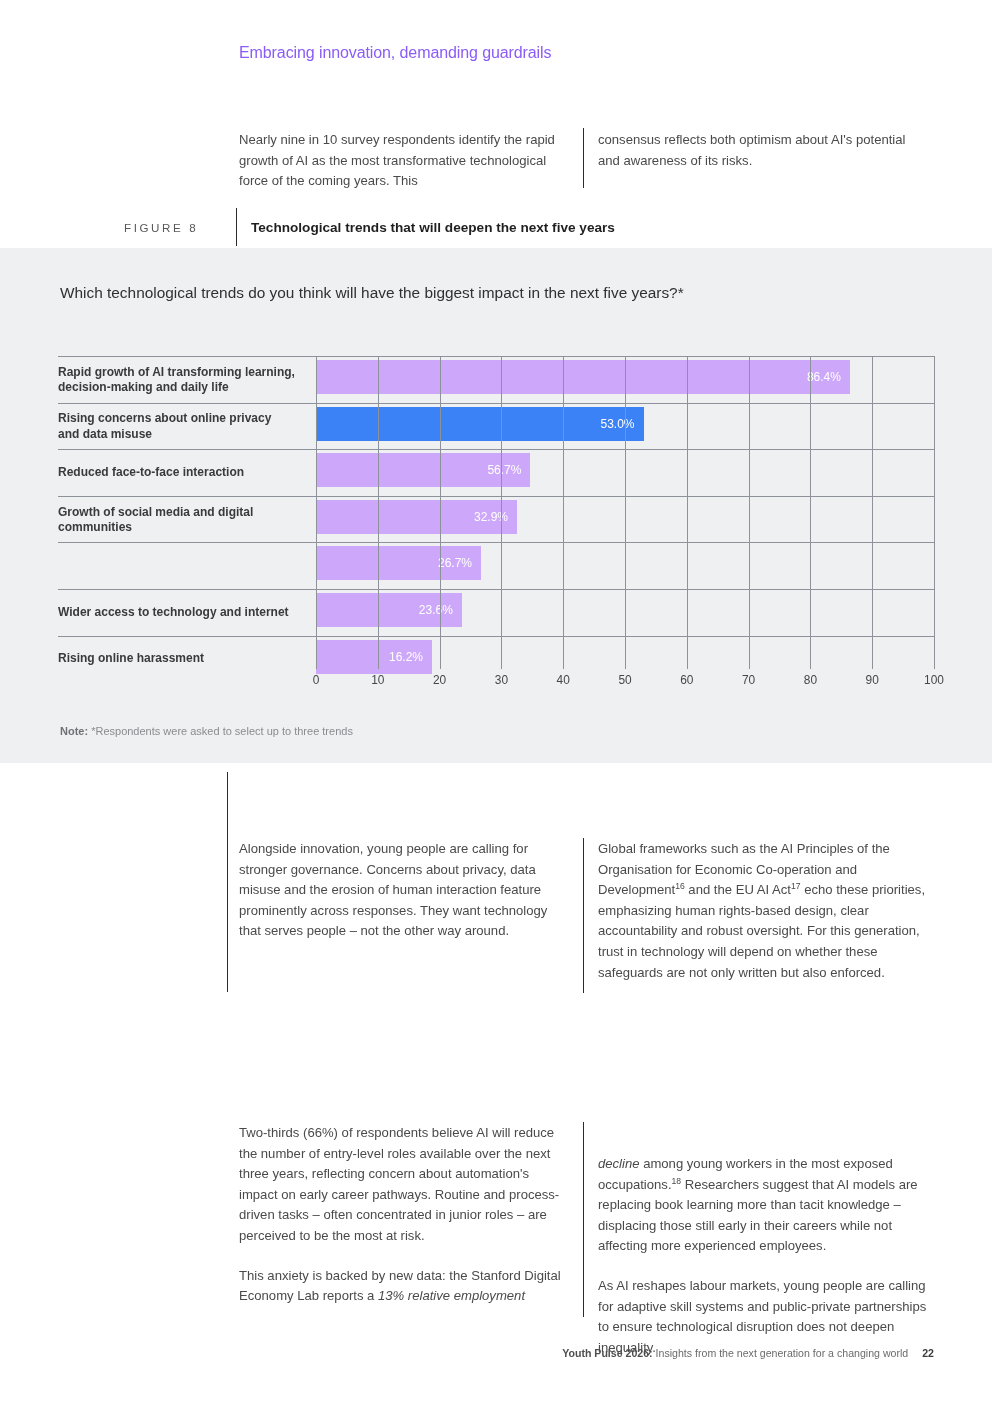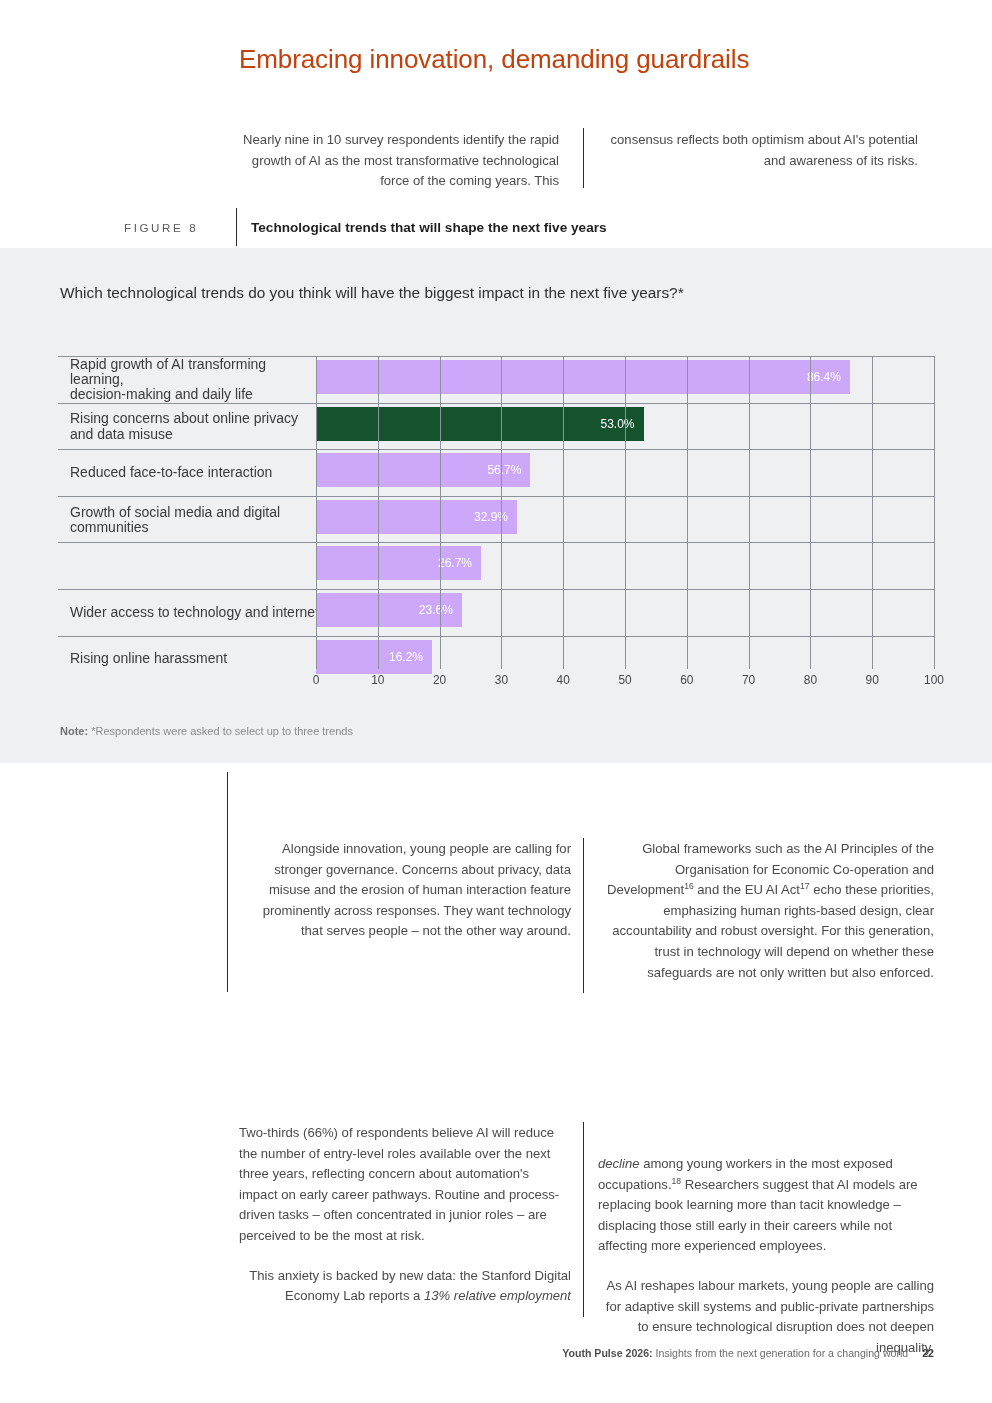--- a/index.html
+++ b/index.html
@@ -15,35 +15,35 @@
     color: #3c3c3c;
     overflow: hidden;
   }
 
   
   .page { position: relative; width: 992px; height: 1403px; }
 
   .section-heading {
     position: absolute;
     left: 239px;
-    font-size: 26px;
+    font-size: 16px;
     font-weight: 400;
-    color: #c2410c;
+    color: #8b5cf6;
     letter-spacing: -0.1px;
     white-space: nowrap;
   }
 
   .body-col {
     position: absolute;
     font-size: 13.1px;
     line-height: 20.6px;
     color: #4a4a4a;
   }
   .body-col p { margin: 0 0 19px 0; }
-  .body-col p:last-child { margin-bottom: 0; text-align: right; }
+  .body-col p:last-child { margin-bottom: 0; }
 
   .vrule {
     position: absolute;
     width: 1px;
     background: #2b2b2b;
   }
 
   sup { font-size: 8.6px; vertical-align: super; line-height: 0; }
   .ital { font-style: italic; }
 
@@ -105,27 +105,28 @@
   
   .rows { position: absolute; left: 0; top: 0; width: 876px; }
 
   .row {
     position: relative;
     height: 45.6px;
     border-top: 1px solid #8d9199;
   }
   .row .rowlabel {
     position: absolute;
-    left: 12px;
+    left: 0;
     top: 50%;
     transform: translateY(-50%);
     width: 250px;
-    font-size: 14px;
+    font-size: 12px;
     line-height: 15.2px;
     color: #3a3a3a;
+    font-weight: bold;
   }
   .row .barwrap {
     position: absolute;
     left: 258px;
     top: 0;
     right: 0;
     height: 45.6px;
   }
   .bar {
     position: absolute;
@@ -219,41 +220,41 @@
     <p>Nearly nine in 10 survey respondents identify the rapid growth of AI as the most transformative technological force of the coming years. This</p>
   </div>
 
   <div class="body-col" style="left:598px; top:130px; width:320px;">
     <p>consensus reflects both optimism about AI's potential and awareness of its risks.</p>
   </div>
 
   <div class="figure-row">
     <span class="figure-tag">FIGURE 8</span>
     <span class="figure-div"></span>
-    <span class="figure-title">Technological trends that will shape the next five years</span>
+    <span class="figure-title">Technological trends that will deepen the next five years</span>
   </div>
 
   <div class="chart-panel">
 
     <div class="chart-question">Which technological trends do you think will have the biggest impact in the next five years?*</div>
 
     <div class="chart-area">
       <div class="rows" id="rows">
           <div class="row">
             <div class="rowlabel">Rapid growth of AI transforming learning,<br><span>decision-making and daily life</span></div>
             <div class="barwrap">
               <div class="bar" style="width: 533.952px; background: rgb(205, 168, 250);">
                 <span class="val">86.4%</span>
               </div>
             </div>
           </div>
           <div class="row">
             <div class="rowlabel">Rising concerns about online privacy<br><span>and data misuse</span></div>
             <div class="barwrap">
-              <div class="bar" style="width: 327.54px; background: #14532d;">
+              <div class="bar" style="width: 327.54px; background: #3b82f6;">
                 <span class="val">53.0%</span>
               </div>
             </div>
           </div>
           <div class="row">
             <div class="rowlabel">Reduced face-to-face interaction</div>
             <div class="barwrap">
               <div class="bar" style="width: 214.446px; background: rgb(205, 168, 250);">
                 <span class="val">56.7%</span>
               </div>

